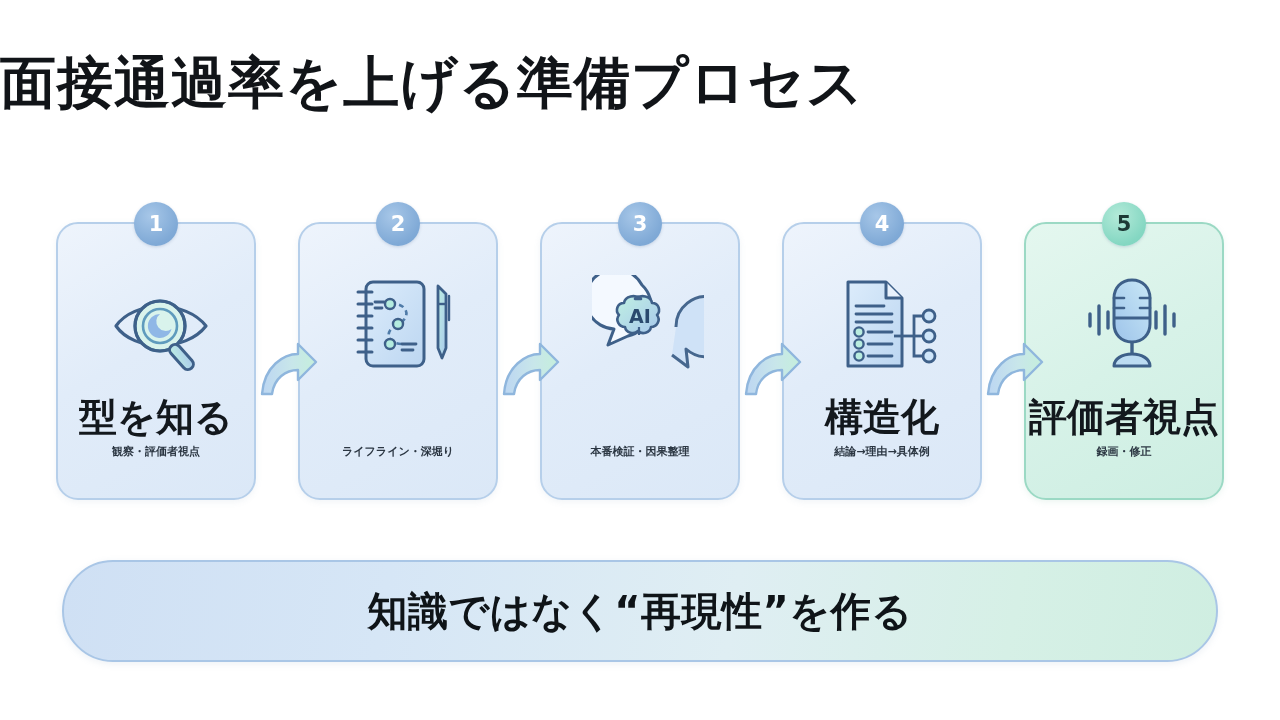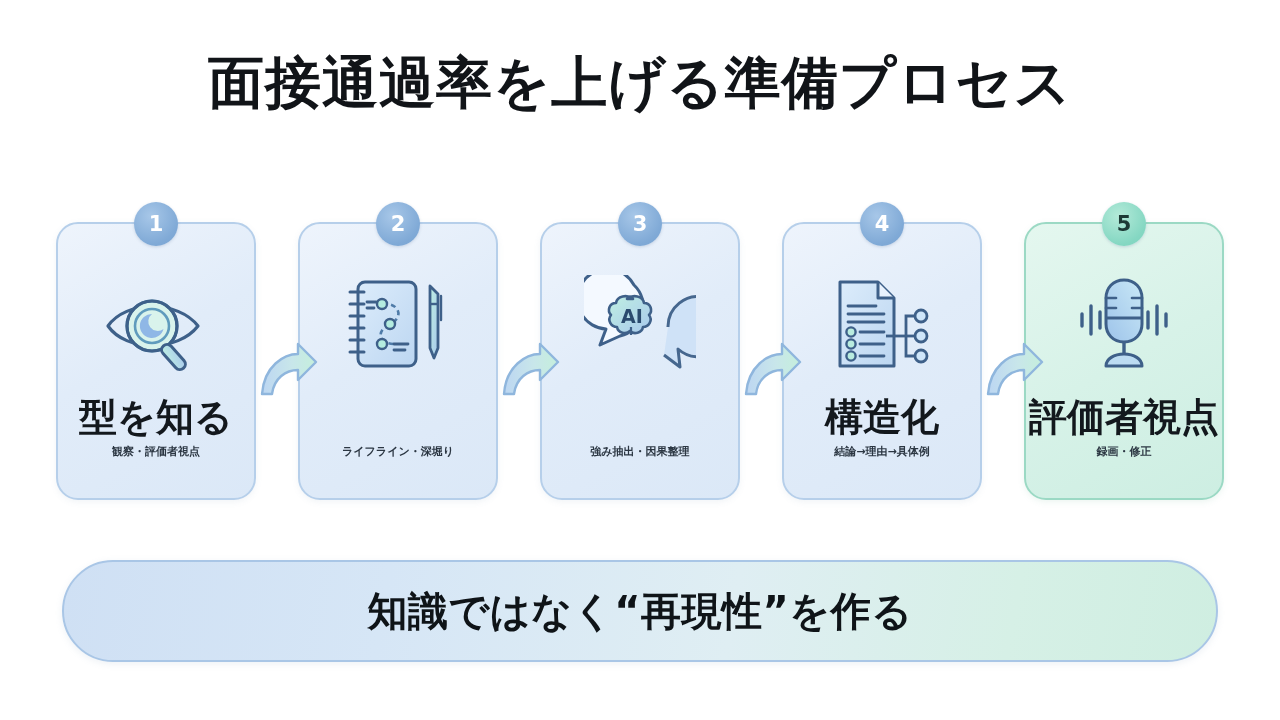--- a/index.html
+++ b/index.html
@@ -22,21 +22,20 @@
     height: 720px;
     background: #ffffff;
   }
 
   
   #title {
     position: absolute;
     left: 0;
     top: 52px;
     width: 1280px;
-    text-align: center;
     font-size: 56px;
     font-weight: 700;
     letter-spacing: 1px;
     color: #111418;
     line-height: 1.1;
     white-space: nowrap;
   }
 
   
   #steps {
@@ -89,20 +88,21 @@
 
   .icon-wrap {
     position: absolute;
     top: 42px;
     left: 0;
     width: 100%;
     height: 116px;
     display: flex;
     align-items: center;
     justify-content: center;
+    padding-left: 8px;
   }
 
   .card-title {
     position: absolute;
     left: 0;
     top: 172px;
     width: 100%;
     text-align: center;
     font-size: 38px;
     font-weight: 700;
@@ -251,21 +251,21 @@
       <div class="badge">3</div>
       <div class="icon-wrap">
         <svg width="112" height="98" viewBox="0 0 112 98">
           <path d="M62 34 a30 30 0 1 1 10 22 l2 18 l-16 -12" fill="#cfe2f7" stroke="#3e6089" stroke-width="3" stroke-linejoin="round" opacity="0.95" transform="translate(22,18)"></path>
           <path d="M44 8 a30 30 0 1 0 -28 44 l-6 16 l20 -9 a30 30 0 0 0 14 -51 Z" fill="#f4f9ff" stroke="#3e6089" stroke-width="3" stroke-linejoin="round" transform="translate(6,2)"></path>
           <path d="M50 22 c-6 -5 -16 -3 -17 4 c-7 0 -9 8 -5 12 c-4 5 0 12 6 12 c1 6 9 8 13 4 c4 4 12 2 13 -4 c6 0 10 -7 6 -12 c4 -4 2 -12 -5 -12 c-1 -7 -11 -9 -17 -4 Z" fill="url(#gIcoA)" stroke="#3e6089" stroke-width="2.6" stroke-linejoin="round" transform="translate(-1,2)"></path>
           <text x="48" y="48" text-anchor="middle" font-family="DejaVu Sans, sans-serif" font-size="19" font-weight="700" fill="#2a4a6e">AI</text>
           <line x1="47" y1="52" x2="47" y2="60" stroke="#3e6089" stroke-width="2.2"></line>
         </svg>
       </div>
-      <div class="card-sub">強み抽出・因果整理</div>
+      <div class="card-sub">本番検証・因果整理</div>
     </div>
 
     <div class="arrow" style="left:686px;">
       <svg width="62" height="62" viewBox="0 0 62 62">
         <path d="M4 54 C6 26, 26 14, 40 14 L40 4 L58 22 L40 40 L40 30 C28 30, 16 38, 14 54 Z" fill="url(#gArrow)" stroke="#8fb6dd" stroke-width="2.4" stroke-linejoin="round"></path>
       </svg>
     </div>
 
     <div class="card" style="left:726px;">
       <div class="badge">4</div>

